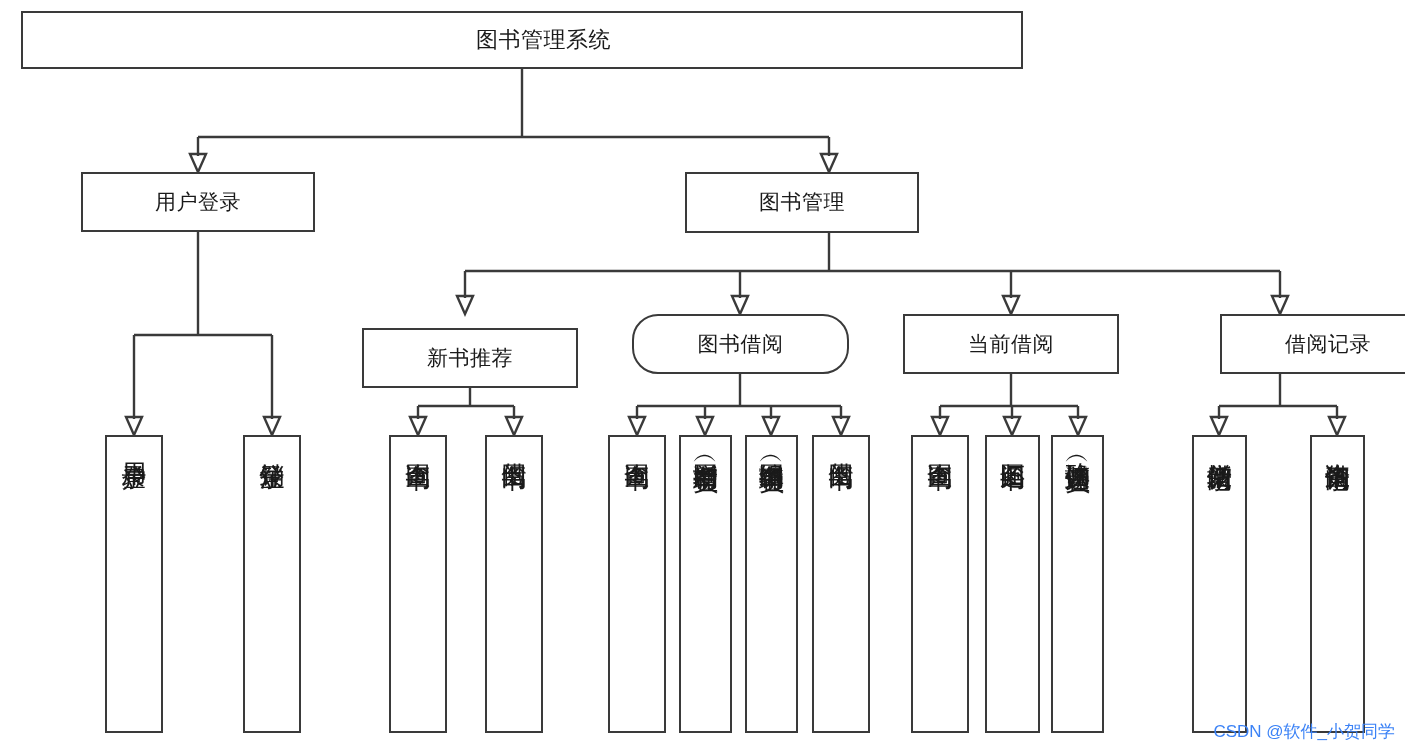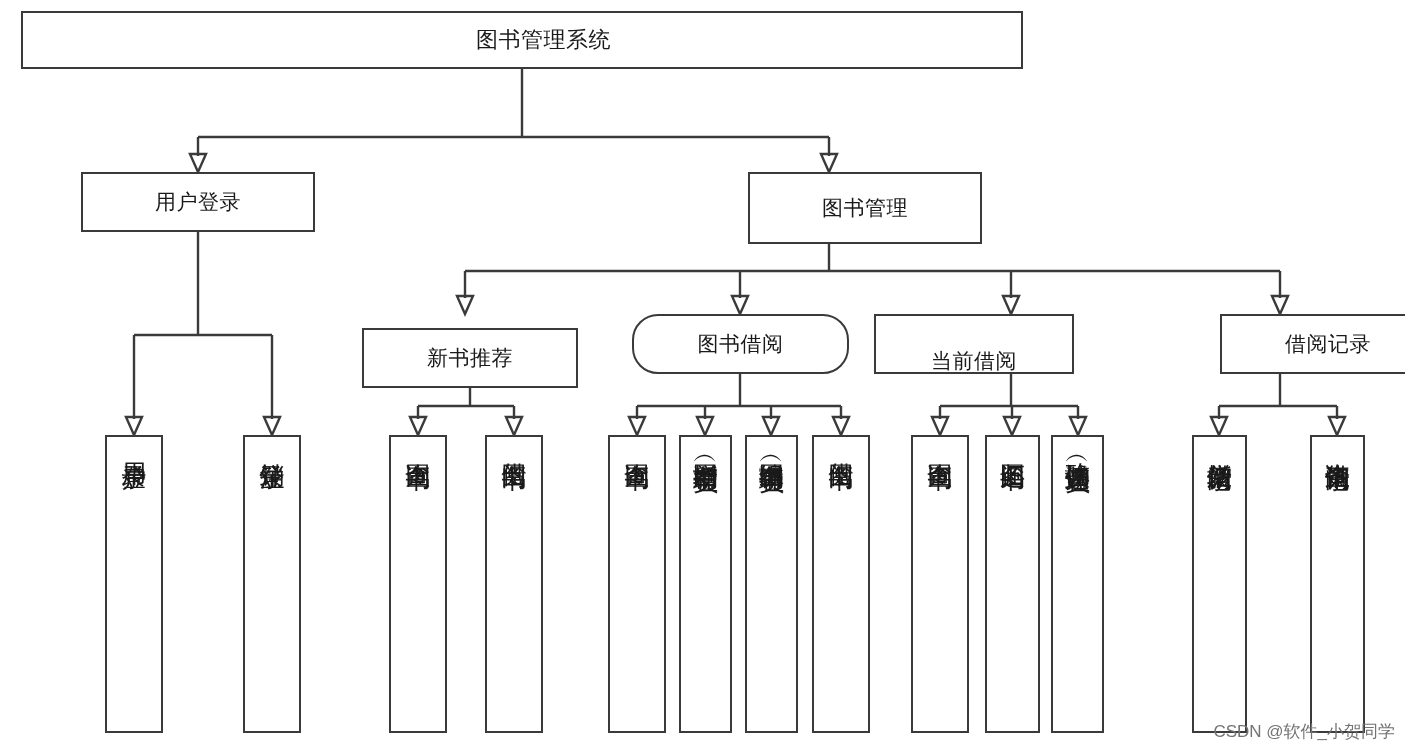--- a/index.html
+++ b/index.html
@@ -51,21 +51,21 @@
   }
   svg#edges line, svg#edges path{
     stroke:#3a3a3a;stroke-width:2.4;fill:none;
   }
   .arrow-head{fill:#3a3a3a;stroke:none;}
 
   #watermark{
     position:absolute;
     right:10px;bottom:4px;
     font-size:17px;
-    color:#737373;
+    color:#3b82f6;
     white-space:nowrap;
     user-select:none;
   }
 </style>
 </head>
 <body>
 
 <div id="diagram-root">
 
   <svg id="edges" viewBox="0 0 1405 747" xmlns="http://www.w3.org/2000/svg">
@@ -127,30 +127,30 @@
       </g>
   </svg>
 
   <div id="nodes-layer">
       <div class="node horizontal root" style="left: 21px; top: 11px; width: 1002px; height: 58px; padding-left: 43px;">
         <span class="node-label">图书管理系统</span>
       </div>
       <div class="node horizontal lvl1" style="left: 81px; top: 172px; width: 234px; height: 60px;">
         <span class="node-label">用户登录</span>
       </div>
-      <div class="node horizontal lvl1" style="left: 748px; top: 172px; width: 234px; height: 72px;">
+      <div class="node horizontal lvl1" style="left: 685px; top: 172px; width: 234px; height: 61px;">
         <span class="node-label">图书管理</span>
       </div>
       <div class="node horizontal lvl2" style="left: 362px; top: 328px; width: 216px; height: 60px; justify-content: center;">
         <span class="node-label">新书推荐</span>
       </div>
       <div class="node horizontal lvl2" style="left: 632px; top: 314px; width: 217px; height: 60px; border-radius: 26px;">
         <span class="node-label">图书借阅</span>
       </div>
-      <div class="node horizontal lvl2" style="left: 874px; top: 314px; width: 200px; height: 60px; align-items: flex-end;">
+      <div class="node horizontal lvl2" style="left: 903px; top: 314px; width: 216px; height: 60px;">
         <span class="node-label">当前借阅</span>
       </div>
       <div class="node horizontal lvl2" style="left: 1172px; top: 314px; width: 216px; height: 60px; margin-left: 48px;">
         <span class="node-label">借阅记录</span>
       </div>
       <div class="node vertical leaf" style="left: 105px; top: 435px; width: 58px; height: 298px;">
         <span class="node-label">用户登录</span>
       </div>
       <div class="node vertical leaf" style="left: 243px; top: 435px; width: 58px; height: 298px;">
         <span class="node-label">注销登录</span>

